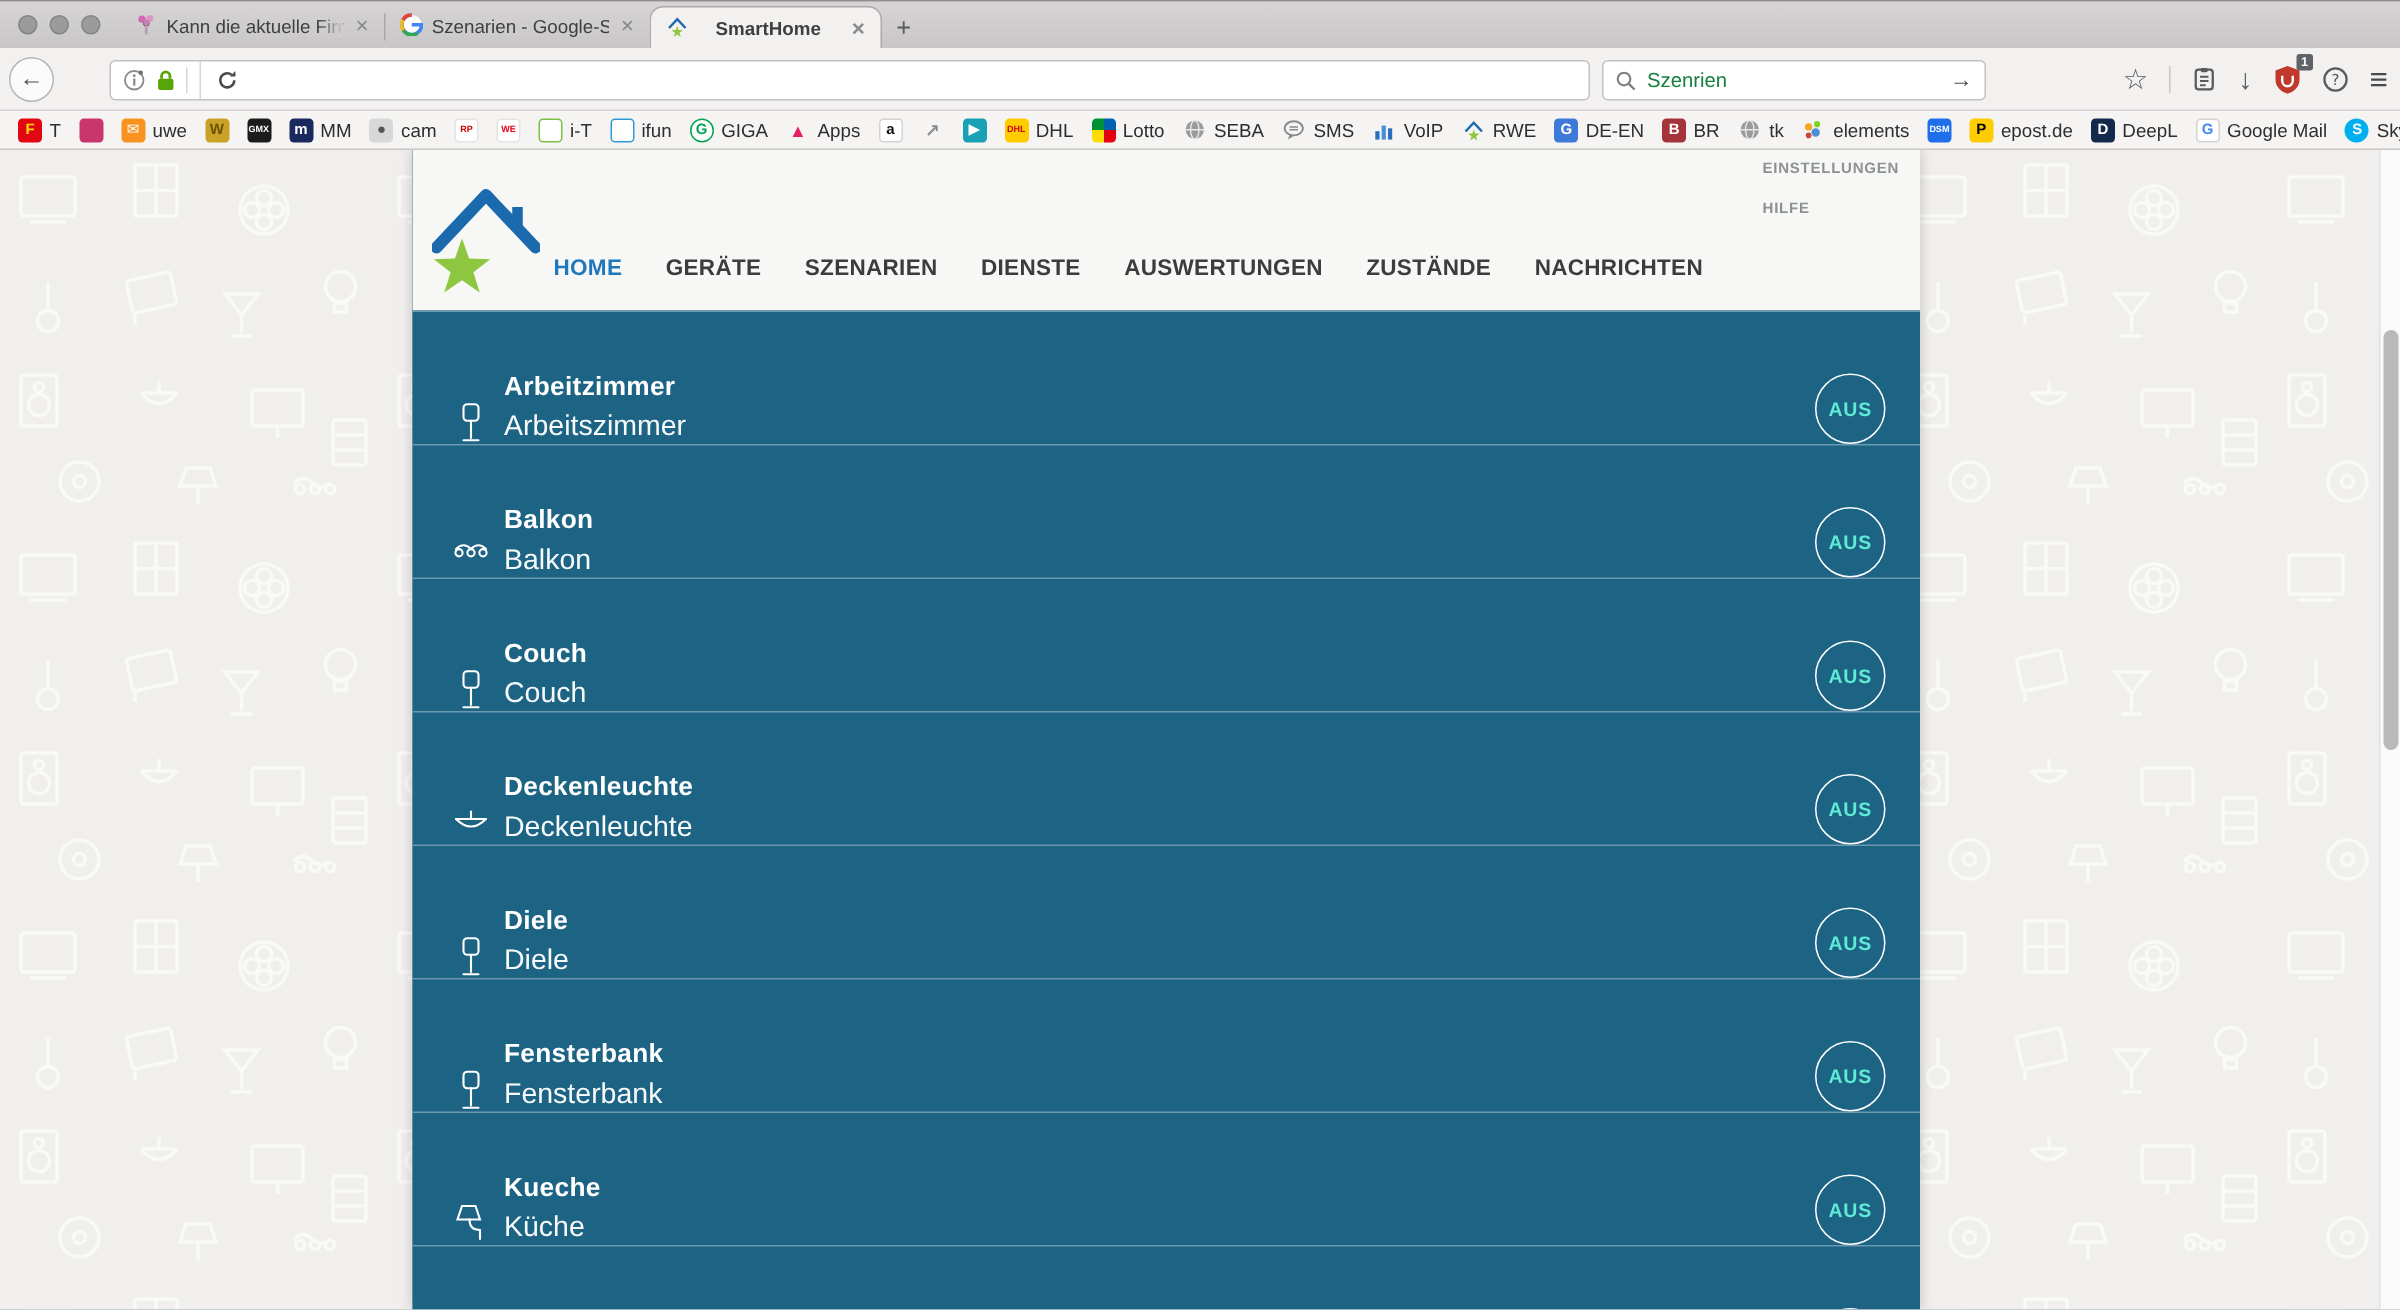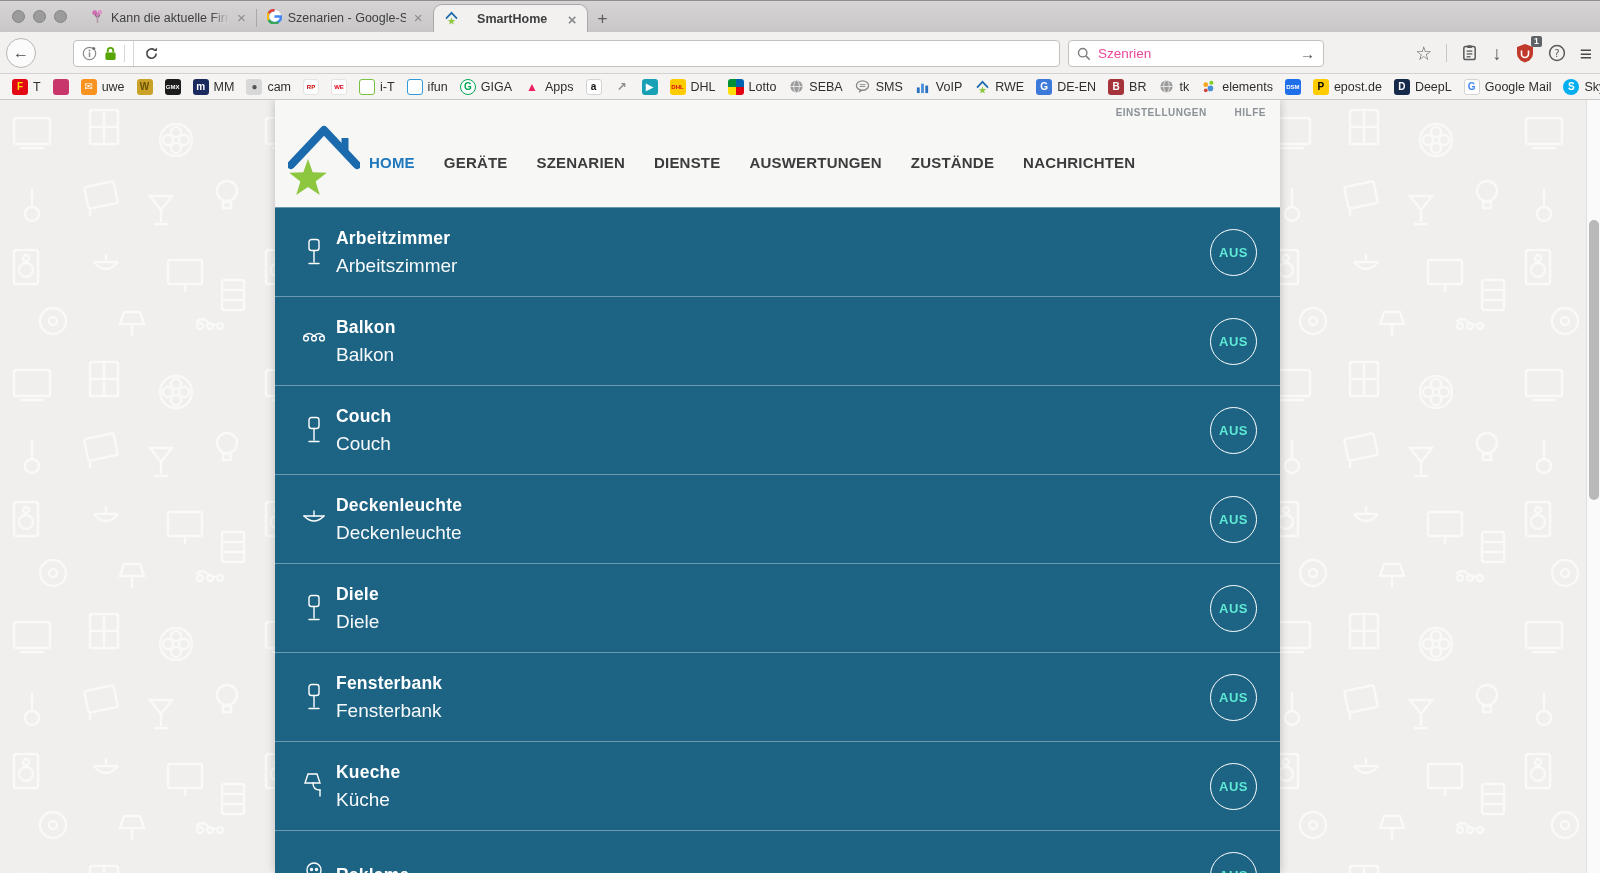--- a/index.html
+++ b/index.html
@@ -38,21 +38,21 @@
             display:flex; align-items:center; font-size:13.5px; }
   .urlbar .padicons { display:flex; align-items:center; gap:7px; padding:0 8px; }
   .urlsep { width:1px; height:17px; background:#d8d6d5; }
   .urltext { flex:1; padding-left:9px; white-space:nowrap; overflow:hidden; color:#222; }
   .urltext .dim { color:#8a8a8a; }
   .reloadseg { width:36px; height:100%; border-left:1px solid #d8d6d5;
                display:flex; align-items:center; justify-content:center; }
   .searchbox { position:absolute; left:1068px; top:8px; width:256px; height:27px;
                background:#fff; border:1px solid #c3c1c0; border-radius:4px;
                display:flex; align-items:center; padding:0 8px; gap:7px; }
-  .searchbox input { flex:1; border:none; outline:none; font-size:13.5px; color:#ec4899;
+  .searchbox input { flex:1; border:none; outline:none; font-size:13.5px; color:#15803d;
                      font-family:inherit; background:transparent; }
   .goarrow { color:#4a4a4a; font-size:15px; }
   .actions { position:absolute; right:8px; top:6px; height:30px; display:flex;
              align-items:center; gap:14px; }
   .actions .vsep { width:1px; height:18px; background:#c9c7c6; }
   .aicon { color:#5a5a5a; font-size:17px; line-height:1; position:relative;
            display:flex; align-items:center; justify-content:center; }
   .badge { position:absolute; top:-7px; right:-8px; background:#5f6368; color:#fff;
            font-size:8.5px; font-weight:bold; padding:1px 3px; border-radius:2px; }
   .burger { font-size:21px; color:#4a4a4a; letter-spacing:0; }
@@ -67,30 +67,30 @@
          overflow:hidden; flex:0 0 16px; }
 
   
   .viewport { position:absolute; left:0; top:100px; width:1600px; height:773px;
               background:#f0efed; overflow:hidden; }
   .bgpattern { position:absolute; left:0; top:0; width:1600px; height:773px; }
 
   .content { position:absolute; left:275px; top:0; width:1005px; height:773px;
              box-shadow:0 0 9px rgba(0,0,0,0.22); background:#1d6384; overflow:hidden; }
   .appheader { position:relative; width:100%; height:107px; background:#f7f7f6; }
-  .toplinks { position:absolute; top:7px; right:14px; display:flex; gap:28px;
-              font-size:10px; font-weight:bold; letter-spacing:0.5px; color:#8b9196; }
+  .toplinks { position:absolute; top:7px; right:14px; display:flex; gap:16px;
+              font-size:10px; font-weight:bold; letter-spacing:0.5px; color:#8b9196;flex-direction:column; }
   .logo { position:absolute; left:13px; top:13px; }
-  .mainnav { position:absolute; left:94px; bottom:36px; display:flex; gap:29px;
+  .mainnav { position:absolute; left:94px; bottom:20px; display:flex; gap:29px;
              font-size:15px; font-weight:bold; color:#3c3c3c; letter-spacing:0.2px; }
   .mainnav .active { color:#1f78bc; }
 
   .rooms { position:absolute; top:107px; left:0; width:100%; }
   .room { height:89px; background:#1d6384; border-top:1px solid rgba(255,255,255,0.35);
-          display:flex; align-items:center; padding-left:25px; color:#fff; }
+          display:flex; align-items:flex-end; padding-left:25px; color:#fff; }
   .room .ricon { width:28px; display:flex; justify-content:center; }
   .room .rtext { margin-left:8px; }
   .room .rtitle { font-size:17.5px; font-weight:bold; letter-spacing:0.2px; }
   .room .rsub { font-size:19px; margin-top:6px; opacity:0.97; }
   .ausbtn { margin-left:auto; margin-right:23px; width:47px; height:47px; flex:0 0 47px;
             border:1.5px solid #fff; border-radius:50%; background:transparent; color:#5eead4;
             font-size:13px; font-weight:bold; letter-spacing:0.5px;
             display:flex; align-items:center; justify-content:center;
             font-family:inherit; }
 

